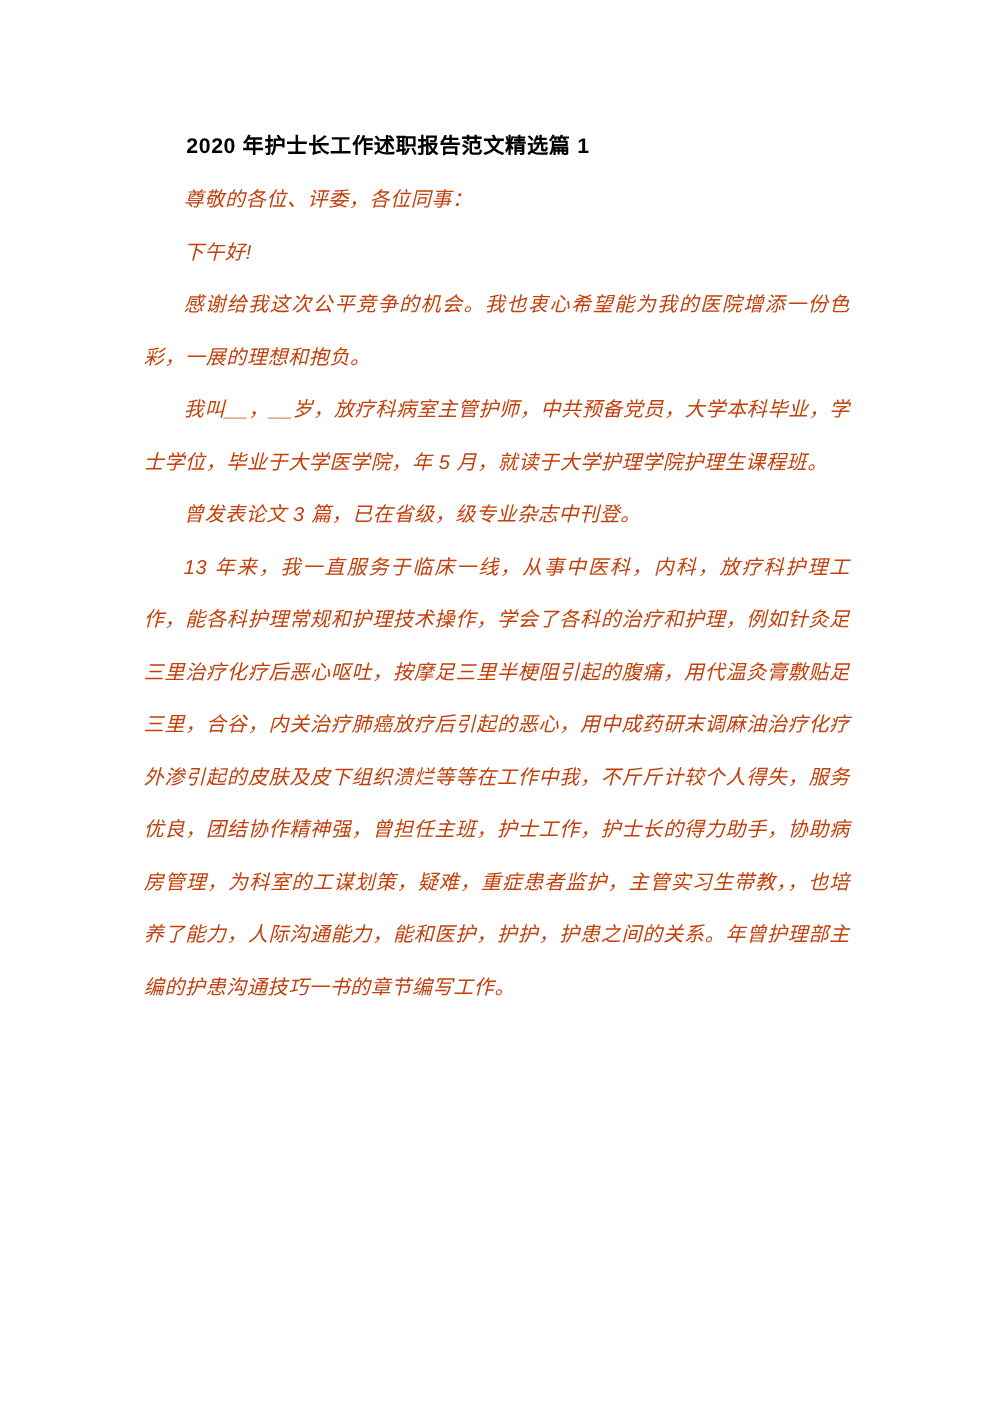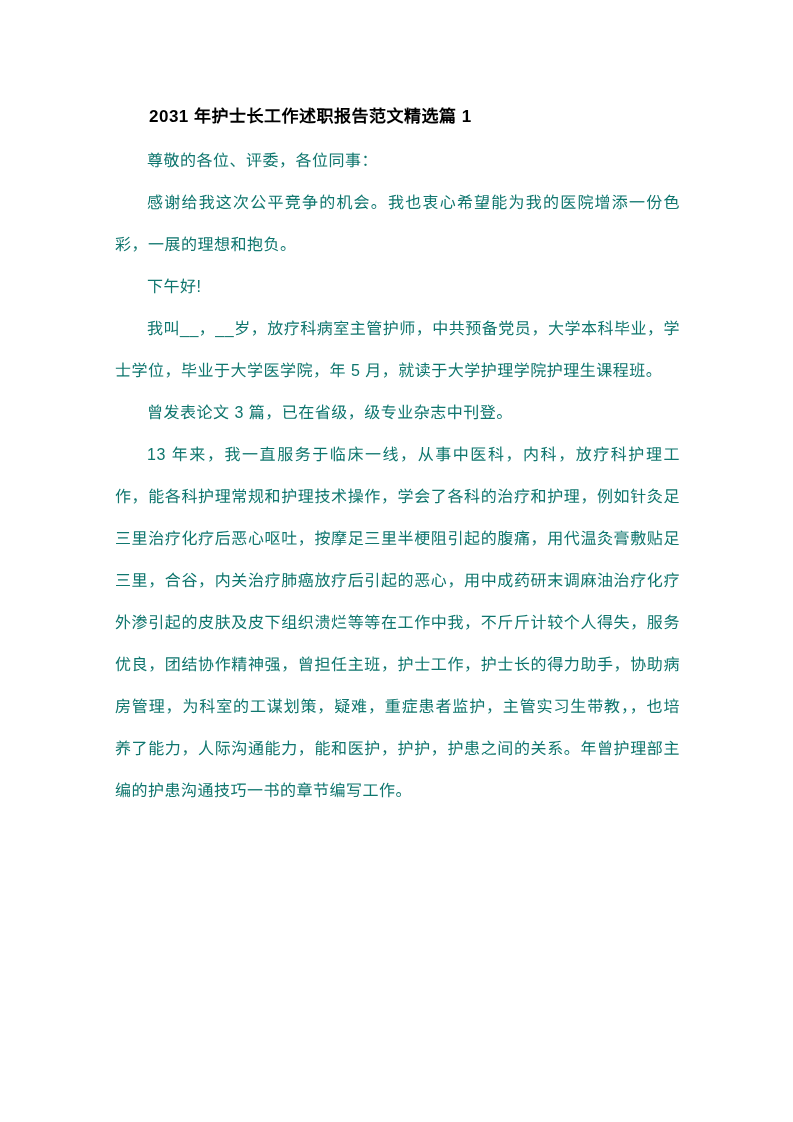--- a/index.html
+++ b/index.html
@@ -20,38 +20,39 @@
     font-size: 17px;
     font-weight: 700;
     color: #000000;
     line-height: 46px;
     text-indent: 2em;
     letter-spacing: 0.5px;
   }
   .para {
     font-size: 16px;
     font-weight: 400;
-    color: #0f766e;
+    color: #c2410c;
     line-height: 42px;
     text-indent: 2em;
     text-align: justify;
     letter-spacing: 0.5px;
+    font-style: italic;
   }
 </style>
 </head>
 <body>
 
 <div class="page">
-  <h1 class="doc-title">2031 年护士长工作述职报告范文精选篇 1</h1>
+  <h1 class="doc-title">2020 年护士长工作述职报告范文精选篇 1</h1>
 
   <p class="para">尊敬的各位、评委，各位同事：</p>
 
+  <p class="para">下午好!</p>
+
   <p class="para">感谢给我这次公平竞争的机会。我也衷心希望能为我的医院增添一份色彩，一展的理想和抱负。</p>
-
-  <p class="para">下午好!</p>
 
   <p class="para">我叫__，__岁，放疗科病室主管护师，中共预备党员，大学本科毕业，学士学位，毕业于大学医学院，年 5 月，就读于大学护理学院护理生课程班。</p>
 
   <p class="para">曾发表论文 3 篇，已在省级，级专业杂志中刊登。</p>
 
 
   <p class="para">13 年来，我一直服务于临床一线，从事中医科，内科，放疗科护理工作，能各科护理常规和护理技术操作，学会了各科的治疗和护理，例如针灸足三里治疗化疗后恶心呕吐，按摩足三里半梗阻引起的腹痛，用代温灸膏敷贴足三里，合谷，内关治疗肺癌放疗后引起的恶心，用中成药研末调麻油治疗化疗外渗引起的皮肤及皮下组织溃烂等等在工作中我，不斤斤计较个人得失，服务优良，团结协作精神强，曾担任主班，护士工作，护士长的得力助手，协助病房管理，为科室的工谋划策，疑难，重症患者监护，主管实习生带教，，也培养了能力，人际沟通能力，能和医护，护护，护患之间的关系。年曾护理部主编的护患沟通技巧一书的章节编写工作。</p>
 </div>
 
 </body></html>

